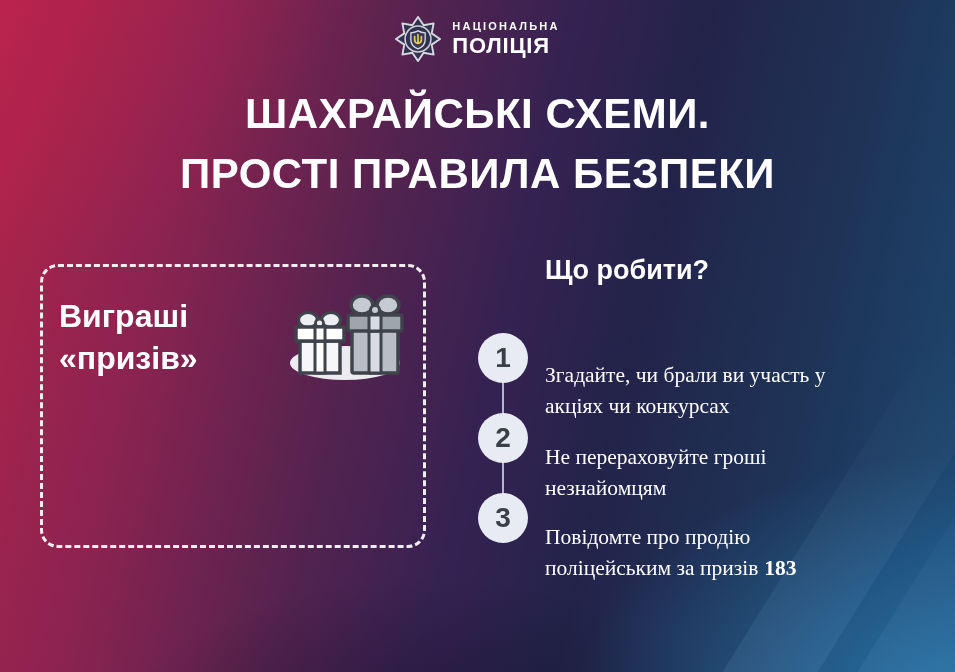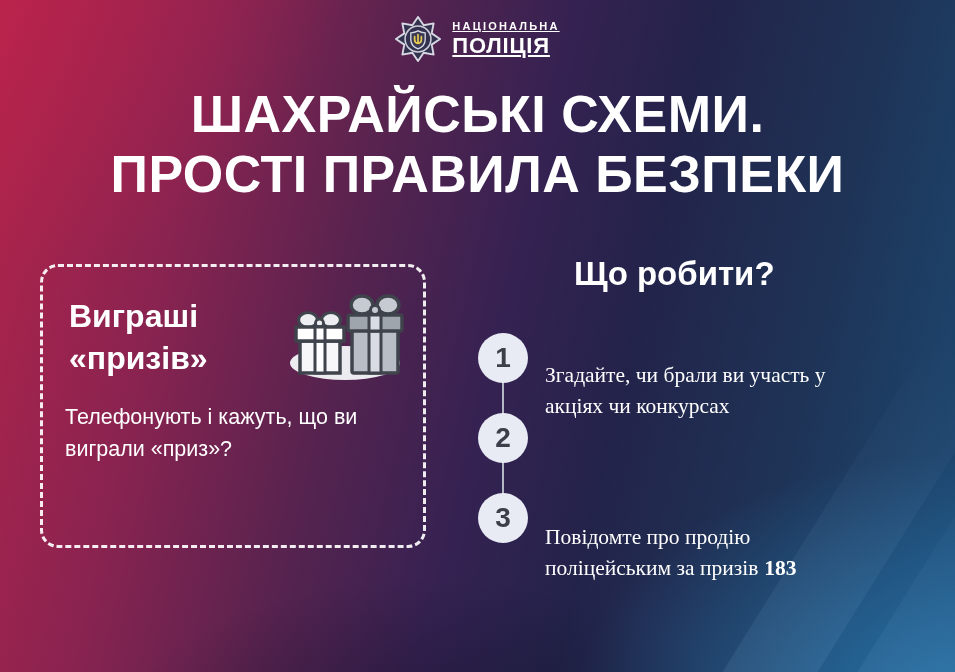--- a/index.html
+++ b/index.html
@@ -13,35 +13,35 @@
       linear-gradient(103deg,#b2244a 0%,#8a2350 20%,#55234f 38%,#352252 52%,#23234a 64%,#1e3356 80%,#1d4a74 100%);
   }
   .stripe{position:absolute;bottom:-20px;transform:skewX(-32deg);transform-origin:bottom right;}
   .stripe.s1{right:150px;width:95px;height:400px;
     background:linear-gradient(to top, rgba(165,205,240,.10), rgba(165,205,240,0) 90%);}
   .stripe.s2{right:-10px;width:120px;height:310px;
     background:linear-gradient(to top, rgba(165,205,240,.08), rgba(165,205,240,0) 90%);}
 
   .logo{position:absolute;top:16px;left:0;width:955px;display:flex;justify-content:center;align-items:center;gap:11px;}
   .logo svg{display:block;}
-  .brand{display:flex;flex-direction:column;line-height:1.05;text-decoration:underline;}
+  .brand{display:flex;flex-direction:column;line-height:1.05;}
   .brand .b1{font-size:11px;font-weight:700;letter-spacing:2.2px;}
   .brand .b2{font-size:22px;font-weight:800;letter-spacing:.8px;margin-top:2px;}
 
   .title{position:absolute;top:84px;left:0;width:955px;text-align:center;
-    font-size:52px;line-height:60px;font-weight:800;letter-spacing:.5px;white-space:pre-line;}
+    font-size:42px;line-height:60px;font-weight:800;letter-spacing:.5px;white-space:pre-line;}
 
   .card{position:absolute;left:40px;top:264px;width:386px;height:284px;box-sizing:border-box;
     border:3px dashed rgba(255,255,255,.92);border-radius:18px;}
-  .card-heading{position:absolute;left:26px;top:28px;font-size:32px;line-height:42px;font-weight:800;white-space:pre-line;}
+  .card-heading{position:absolute;left:16px;top:28px;font-size:32px;line-height:42px;font-weight:800;white-space:pre-line;}
   .gift{position:absolute;right:14px;top:22px;}
   .card-desc{position:absolute;left:22px;top:134px;width:340px;font-size:21.5px;line-height:32px;white-space:pre-line;}
   .card-warning{position:absolute;left:22px;top:216px;font-size:22.5px;font-weight:800;}
 
-  .todo-heading{position:absolute;left:574px;top:255px;font-size:33px;font-weight:800;}
+  .todo-heading{position:absolute;left:545px;top:255px;font-size:27px;font-weight:800;}
   .connector{position:absolute;left:502px;top:358px;width:2px;height:160px;background:#b4b8c4;}
   .step-circle{position:absolute;left:478px;width:50px;height:50px;border-radius:50%;background:#e8eaf4;
     display:flex;align-items:center;justify-content:center;font-size:28px;font-weight:800;color:#3b3f49;}
   .c1{top:333px}.c2{top:413px}.c3{top:493px}
   .step-text{position:absolute;left:545px;width:395px;font-size:21.5px;line-height:31px;white-space:pre-line;font-family:Liberation Serif, serif;}
   .t1{top:329px}.t2{top:411px}.t3{top:491px}
   .step-text b{margin-left:.28em;font-weight:800;}
 </style>
 </head>
 <body>
@@ -80,40 +80,42 @@
       <rect x="63" y="26" width="54" height="16" rx="2" fill="#9fa5ad" stroke="#3f434c" stroke-width="3.5"></rect>
       <rect x="84" y="26" width="12" height="16" fill="#d9dce2" stroke="#3f434c" stroke-width="3"></rect>
       <ellipse cx="23" cy="31" rx="9.5" ry="7.5" fill="#eceef2" stroke="#3f434c" stroke-width="3.2"></ellipse>
       <ellipse cx="46" cy="31" rx="9.5" ry="7.5" fill="#eceef2" stroke="#3f434c" stroke-width="3.2"></ellipse>
       <circle cx="34.5" cy="34" r="4" fill="#eceef2" stroke="#3f434c" stroke-width="2.8"></circle>
       <rect x="15" y="52" width="40" height="32" fill="#f7f7f9" stroke="#3f434c" stroke-width="3.5"></rect>
       <rect x="30" y="52" width="10" height="32" fill="#ffffff" stroke="#3f434c" stroke-width="3"></rect>
       <rect x="11" y="38" width="48" height="14" fill="#ffffff" stroke="#3f434c" stroke-width="3.5"></rect>
       <rect x="30" y="38" width="10" height="14" fill="#ffffff" stroke="#3f434c" stroke-width="3"></rect>
     </svg>
-    <div class="card-desc">Телефонують і кажуть, що ви
-виграли «приз»?</div>
   </div>
 
   <div class="todo-heading">Що робити?</div>
 
   <div class="connector"></div>
 
   <div class="step-circle c1">
     <span>1</span>
   </div>
   <div class="step-circle c2">
     <span>2</span>
   </div>
   <div class="step-circle c3">
     <span>3</span>
   </div>
 
   <div class="step-text t1">
     <span>Згадайте, чи брали ви участь у
 акціях чи конкурсах</span>
   </div>
+  <div class="step-text t2">
+    <span>Не перераховуйте гроші
+незнайомцям</span>
+  </div>
   <div class="step-text t3">
     <span>Повідомте про продію
 поліцейським за призів</span><b>183</b>
   </div>
 
 </div>
 
 </body></html>

